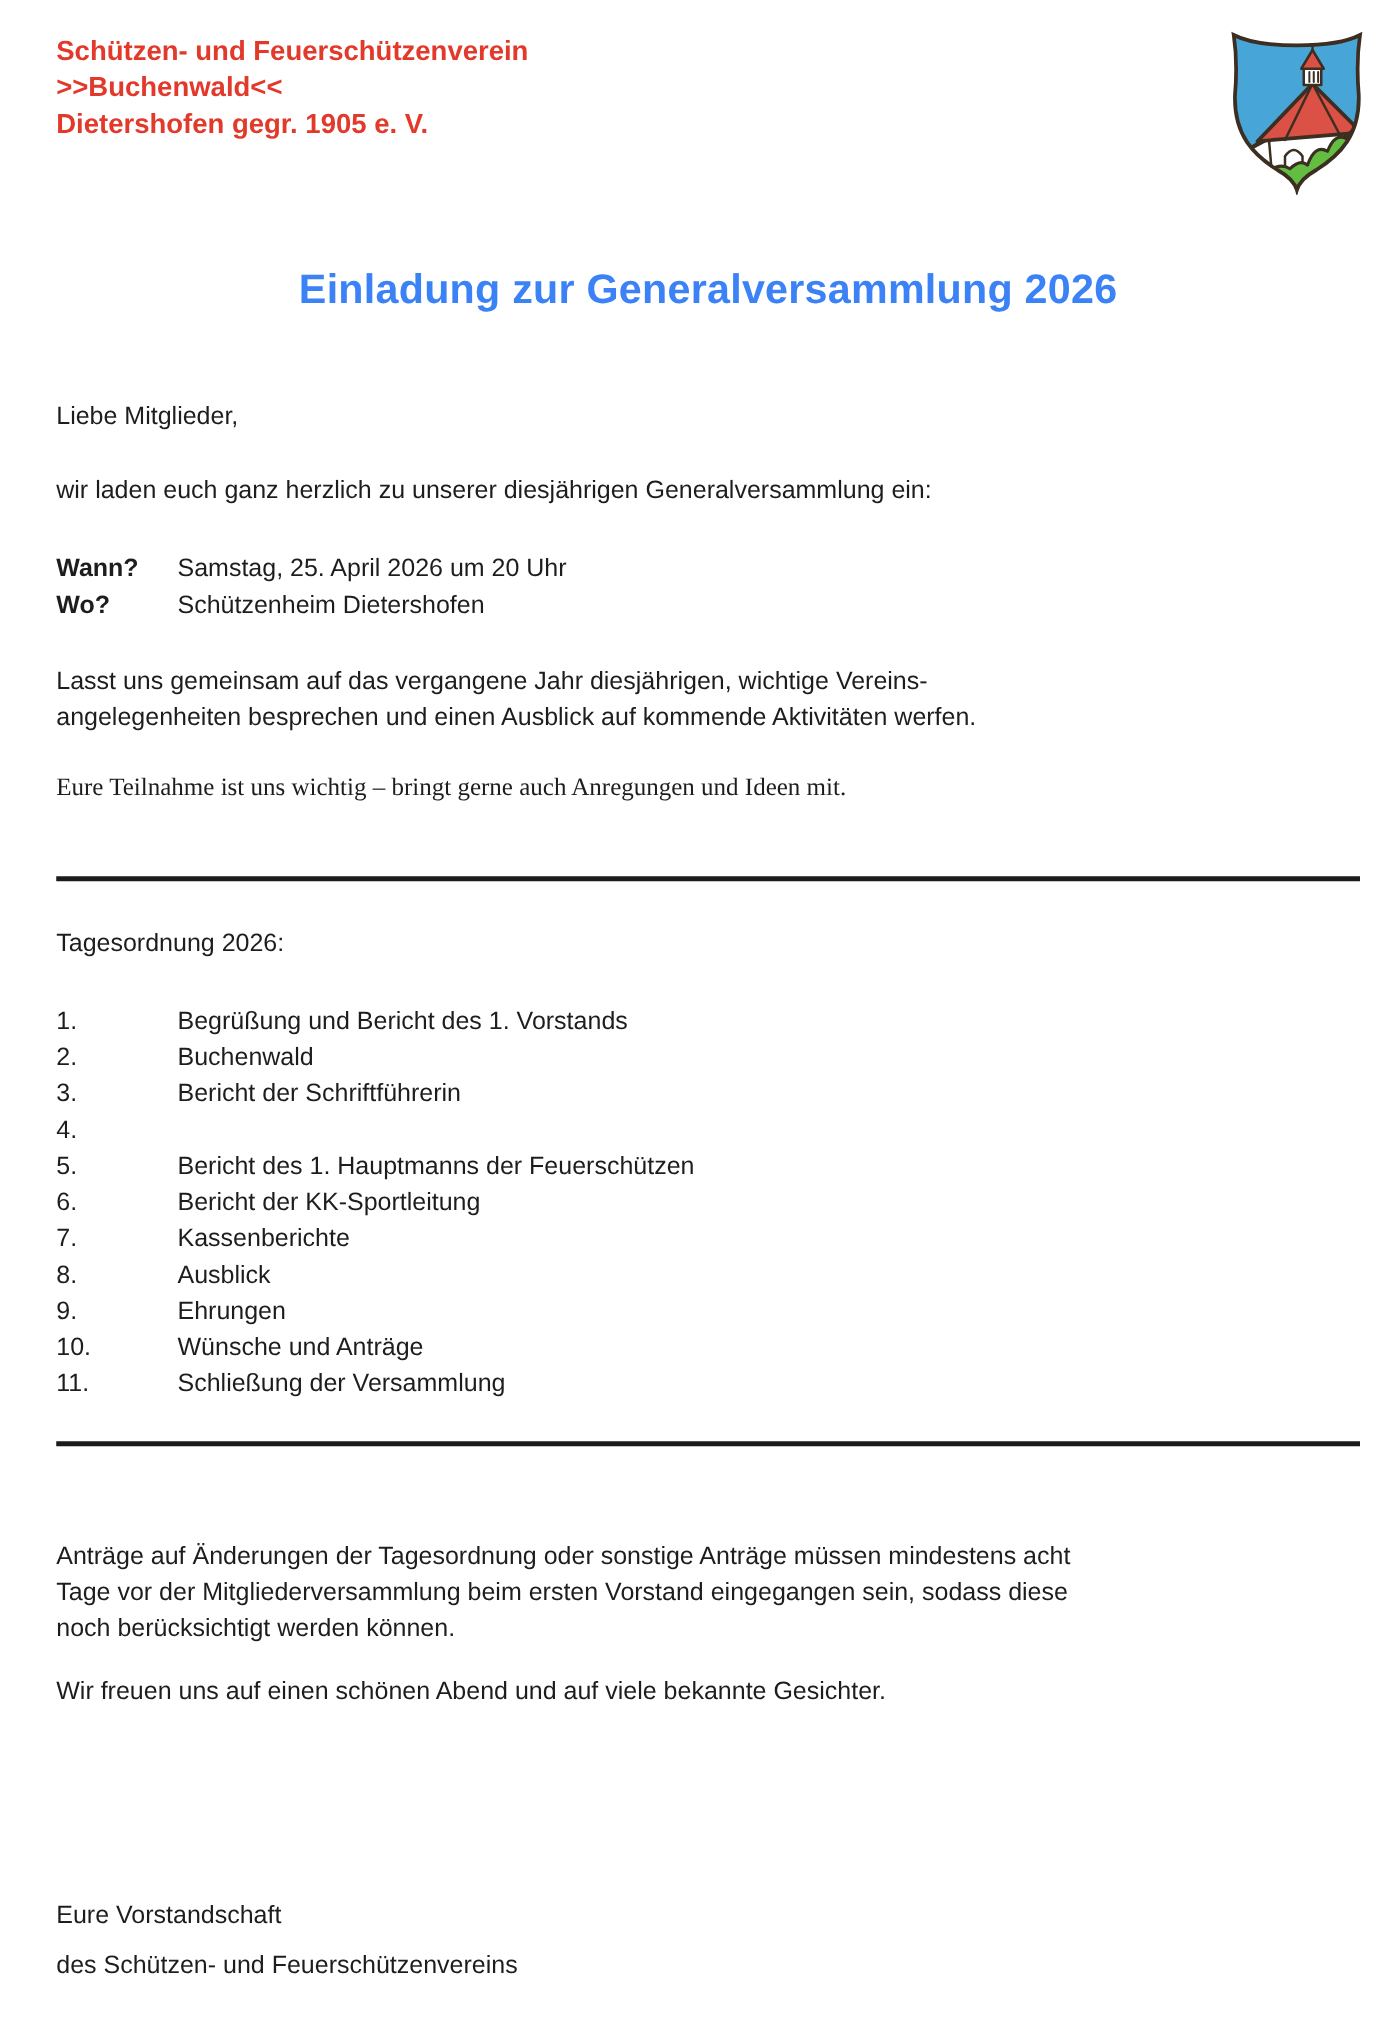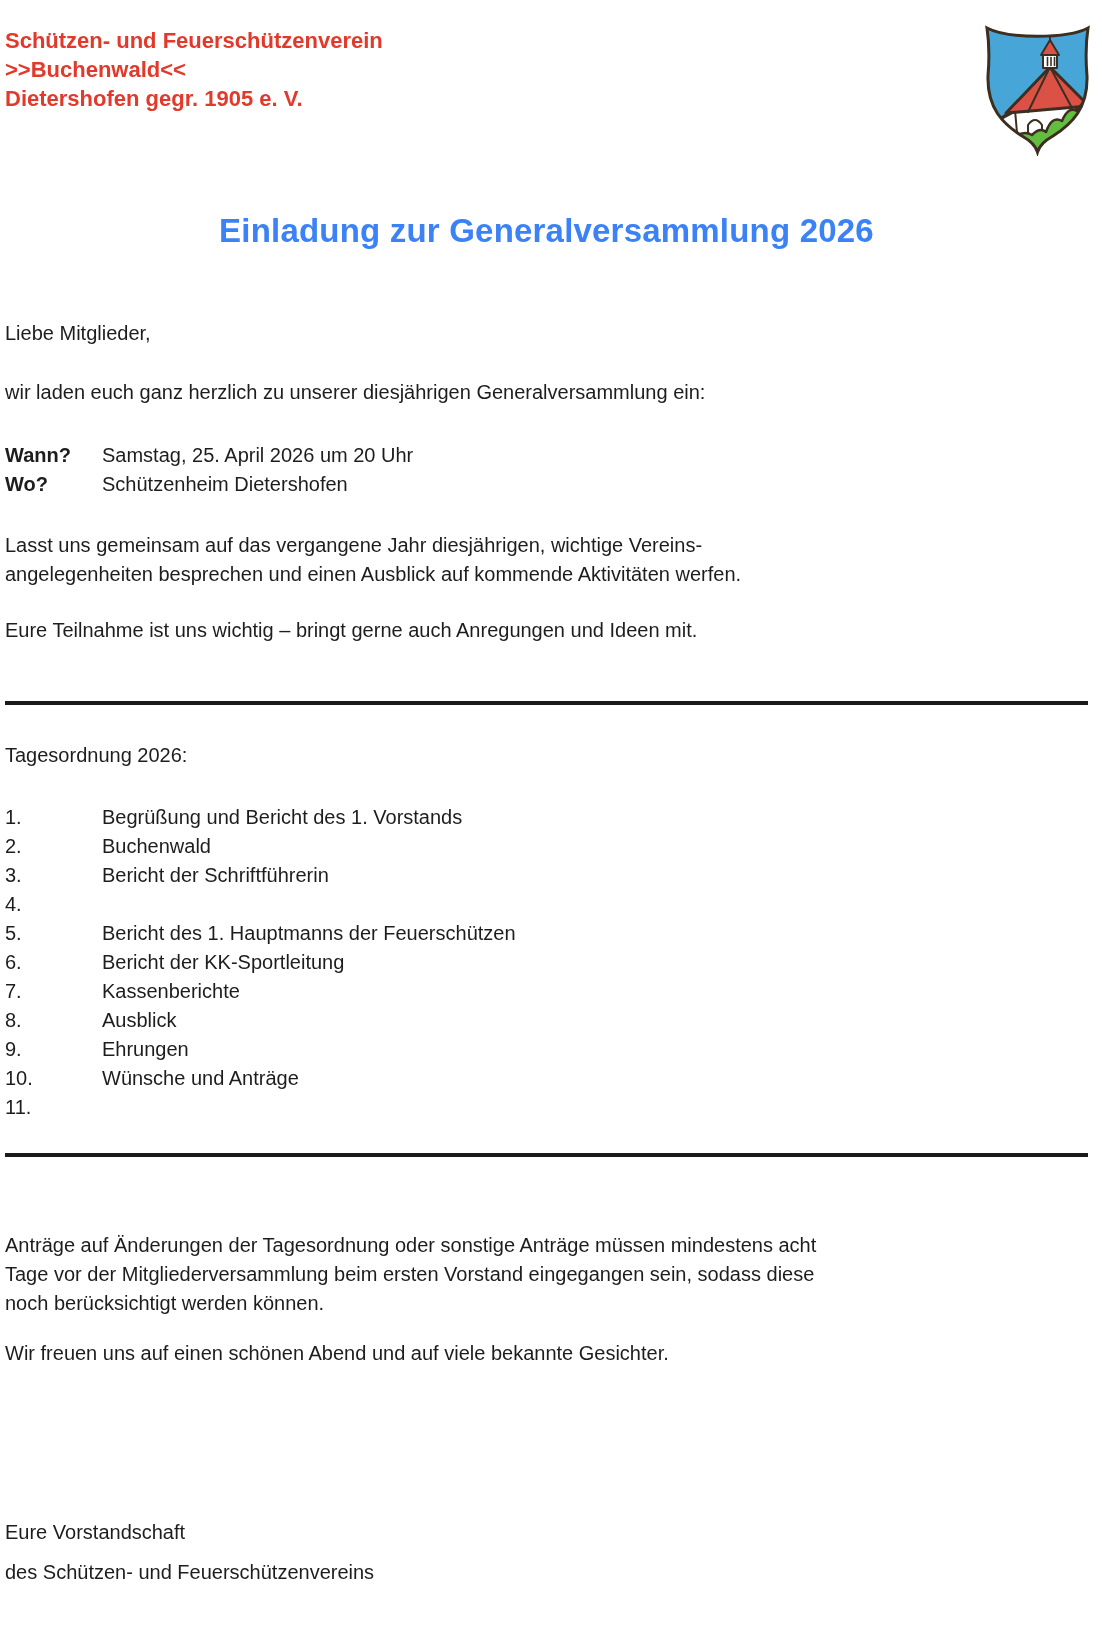--- a/index.html
+++ b/index.html
@@ -4,21 +4,21 @@
 <style>
   html,body{margin:0;padding:0;}
   body{
     width:1102px;height:1631px;
     background:#ffffff;
     font-family:"Liberation Sans", sans-serif;
     color:#1d1d1d;
     position:relative;
     overflow:hidden;
   }
-  .content{padding:0 14px 0 5px;position:relative;}
+  .content{padding:0 14px 0 5px;position:relative;margin-left:40px;}
   
   .club-name{
     padding-top:26px;
     font-size:22px;font-weight:bold;line-height:29px;
     color:#e2392b;
   }
   .crest{position:absolute;top:20px;right:9px;width:111px;height:136px;}
   
   .title{
     margin:100px 0 0 0;
@@ -27,21 +27,21 @@
     letter-spacing:.2px;
   }
   
   .line{font-size:20px;line-height:29px;}
   .salutation{margin-top:70px;}
   .intro{margin-top:30px;}
   .info-block{margin-top:34px;}
   .info-row{display:flex;}
   .info-label{font-weight:bold;width:97px;flex:0 0 97px;}
   .review{margin-top:32px;}
-  .participation{margin-top:27px;}
+  .participation{margin-top:27px;font-family:Liberation Serif, serif;}
   .rule{height:4px;background:#1b1b1b;border:none;}
   .rule-1{margin-top:56px;}
   .rule-2{margin-top:31px;}
   .agenda-heading{margin-top:36px;font-weight:normal;}
   .agenda-list{margin-top:33px;}
   .agenda-row{display:flex;}
   .agenda-num{width:97px;flex:0 0 97px;}
   .motions{margin-top:74px;}
   .forward{margin-top:21px;}
   .signature{margin-top:150px;}
@@ -159,20 +159,21 @@
     <div class="line agenda-row">
       <span class="agenda-num">9.</span>
       <span>Ehrungen</span>
     </div>
     <div class="line agenda-row">
       <span class="agenda-num">10.</span>
       <span>Wünsche und Anträge</span>
     </div>
     <div class="line agenda-row">
       <span class="agenda-num">11.</span>
+      <span>Schließung der Versammlung</span>
     </div>
   </div>
 
   <div class="rule rule-2"></div>
 
   <div class="motions">
     <div class="line">Anträge auf Änderungen der Tagesordnung oder sonstige Anträge müssen mindestens acht</div>
     <div class="line">Tage vor der Mitgliederversammlung beim ersten Vorstand eingegangen sein, sodass diese</div>
     <div class="line">noch berücksichtigt werden können.</div>
   </div>

